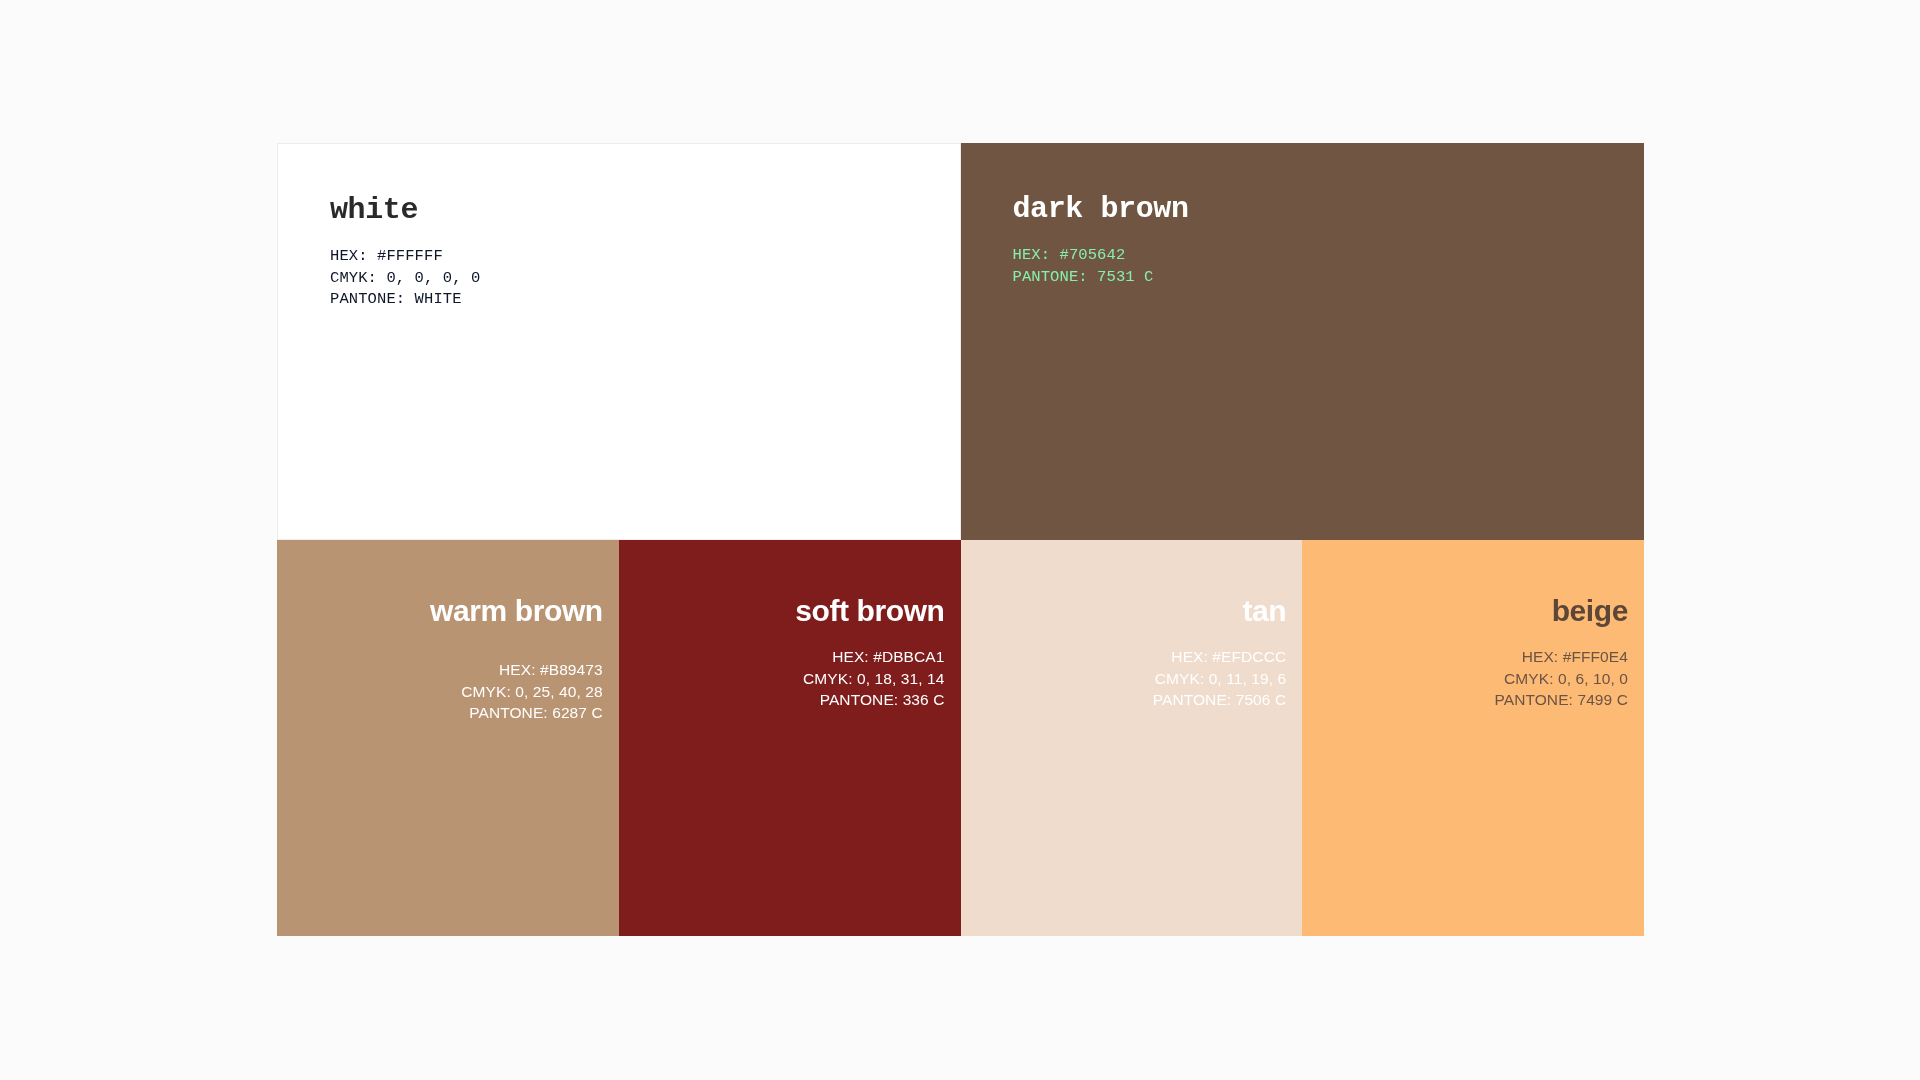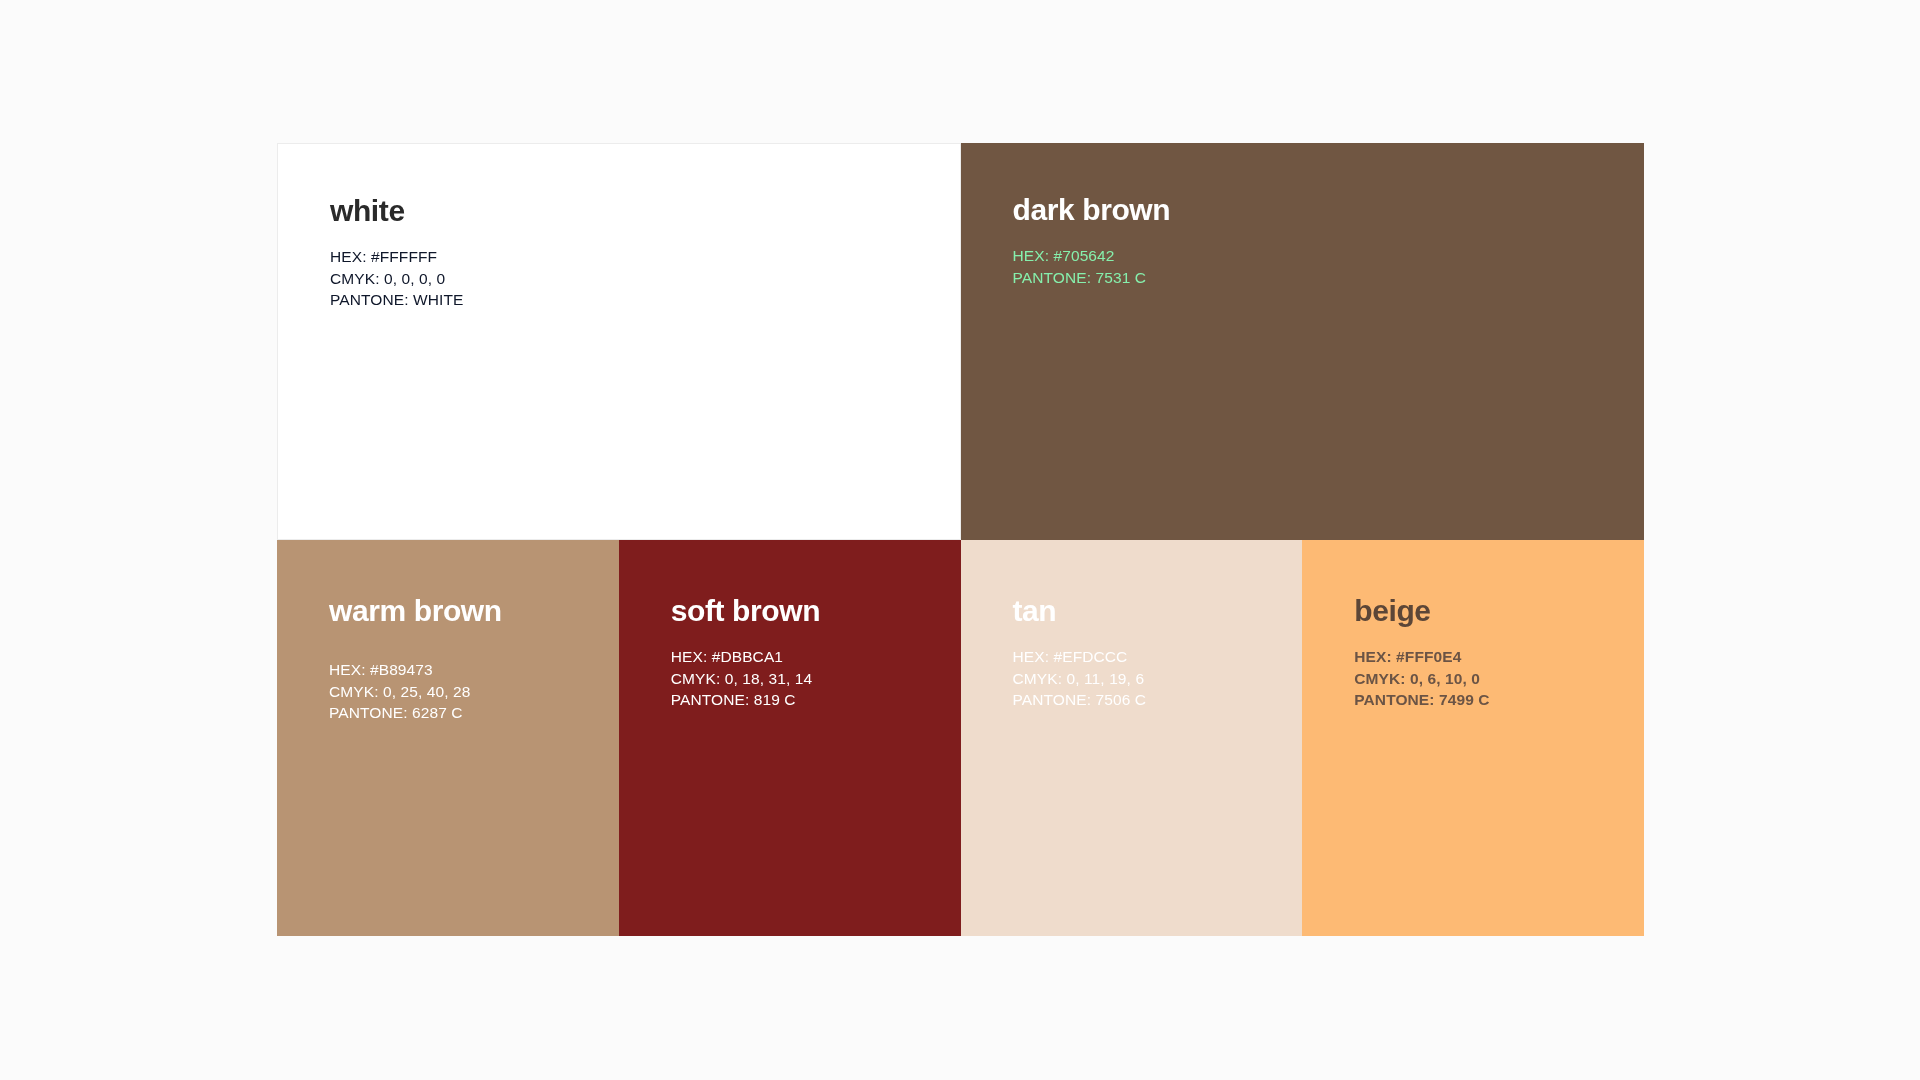--- a/index.html
+++ b/index.html
@@ -43,23 +43,23 @@
   }
 
   
   .swatch {
     position: relative;
     height: 100%;
     overflow: hidden;
   }
 
   
-  .swatch.span-2 { width: 50%; }
+  .swatch.span-2 { width: 50%; font-family: Liberation Mono, monospace; }
   
-  .swatch.span-1 { width: 25%; }
+  .swatch.span-1 { width: 25%; text-align: right; }
 
   .swatch.bordered {
     border: 1px solid #ECECEC;
   }
 
   
   .swatch-content {
     position: absolute;
     left: 52px;
     top: 50px;
@@ -123,38 +123,38 @@
             <div class="spec-line">PANTONE: 6287 C</div>
           </div>
         </div>
       </div>
       <div class="swatch span-1" style="background: #7f1d1d;">
         <div class="swatch-content">
           <div class="swatch-title" style="color: rgb(255, 255, 255);">soft brown</div>
           <div class="swatch-specs" style="color: rgb(255, 255, 255);">
             <div class="spec-line">HEX: #DBBCA1</div>
             <div class="spec-line">CMYK: 0, 18, 31, 14</div>
-            <div class="spec-line">PANTONE: 819 C</div>
+            <div class="spec-line">PANTONE: 336 C</div>
           </div>
         </div>
       </div>
       <div class="swatch span-1" style="background: rgb(239, 220, 204);">
         <div class="swatch-content">
           <div class="swatch-title" style="color: rgb(255, 255, 255);">tan</div>
           <div class="swatch-specs" style="color: rgb(255, 255, 255);">
             <div class="spec-line">HEX: #EFDCCC</div>
             <div class="spec-line">CMYK: 0, 11, 19, 6</div>
             <div class="spec-line">PANTONE: 7506 C</div>
           </div>
         </div>
       </div>
       <div class="swatch span-1" style="background: #fdba74;">
         <div class="swatch-content">
           <div class="swatch-title" style="color: rgb(92, 70, 55);">beige</div>
-          <div class="swatch-specs" style="color: rgb(107, 84, 69); font-weight: bold;">
+          <div class="swatch-specs" style="color: rgb(107, 84, 69);">
             <div class="spec-line">HEX: #FFF0E4</div>
             <div class="spec-line">CMYK: 0, 6, 10, 0</div>
             <div class="spec-line">PANTONE: 7499 C</div>
           </div>
         </div>
       </div>
     </div>
 </div>
 
 </body></html>

